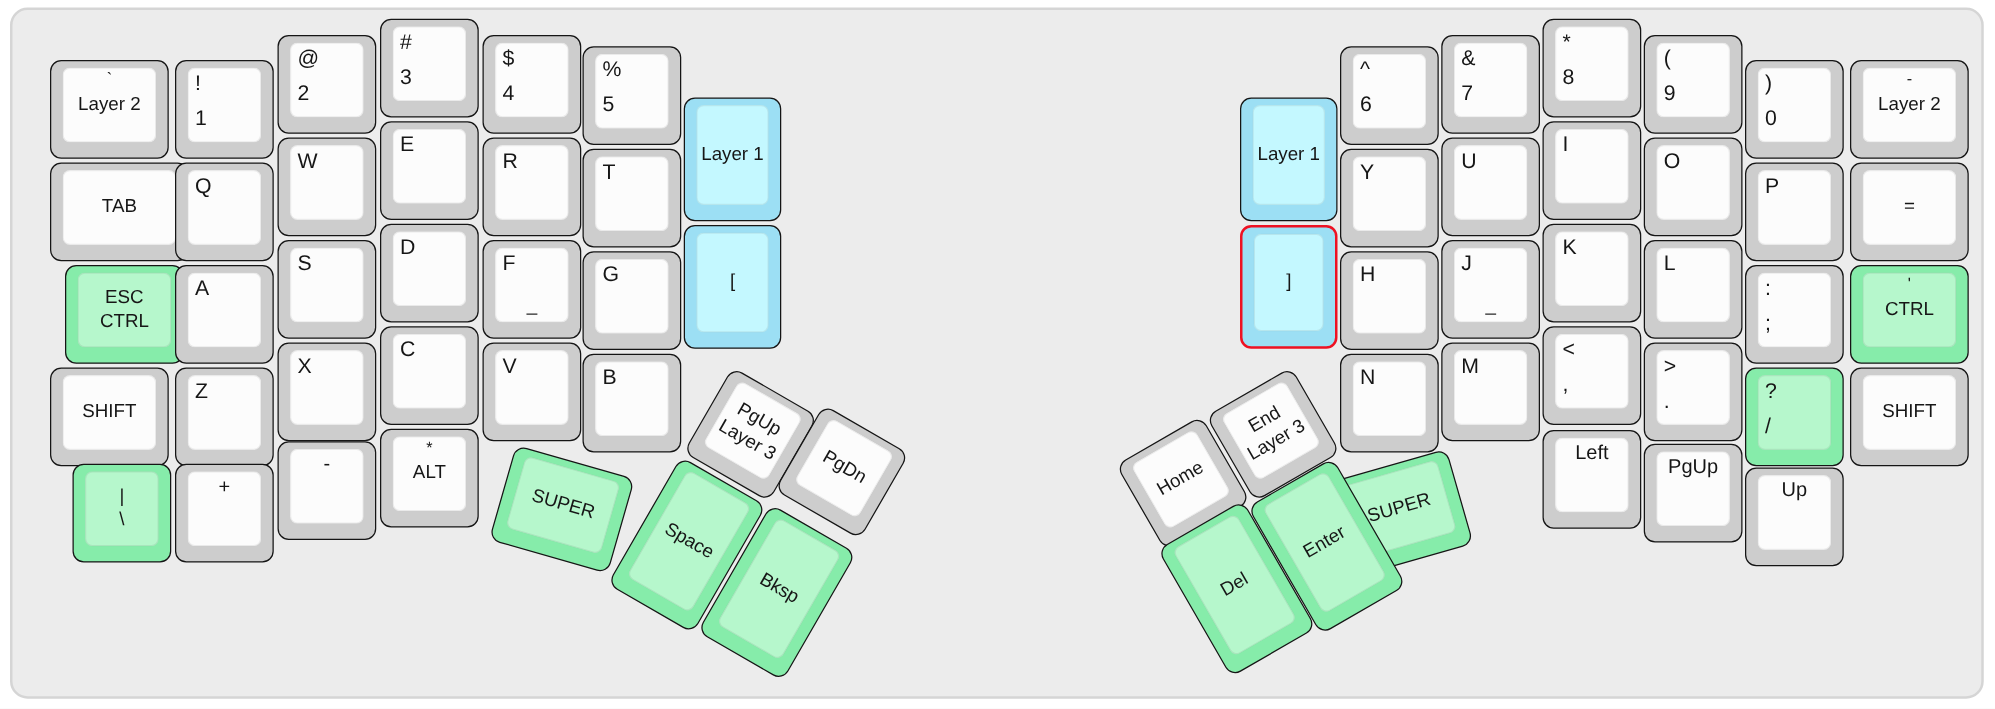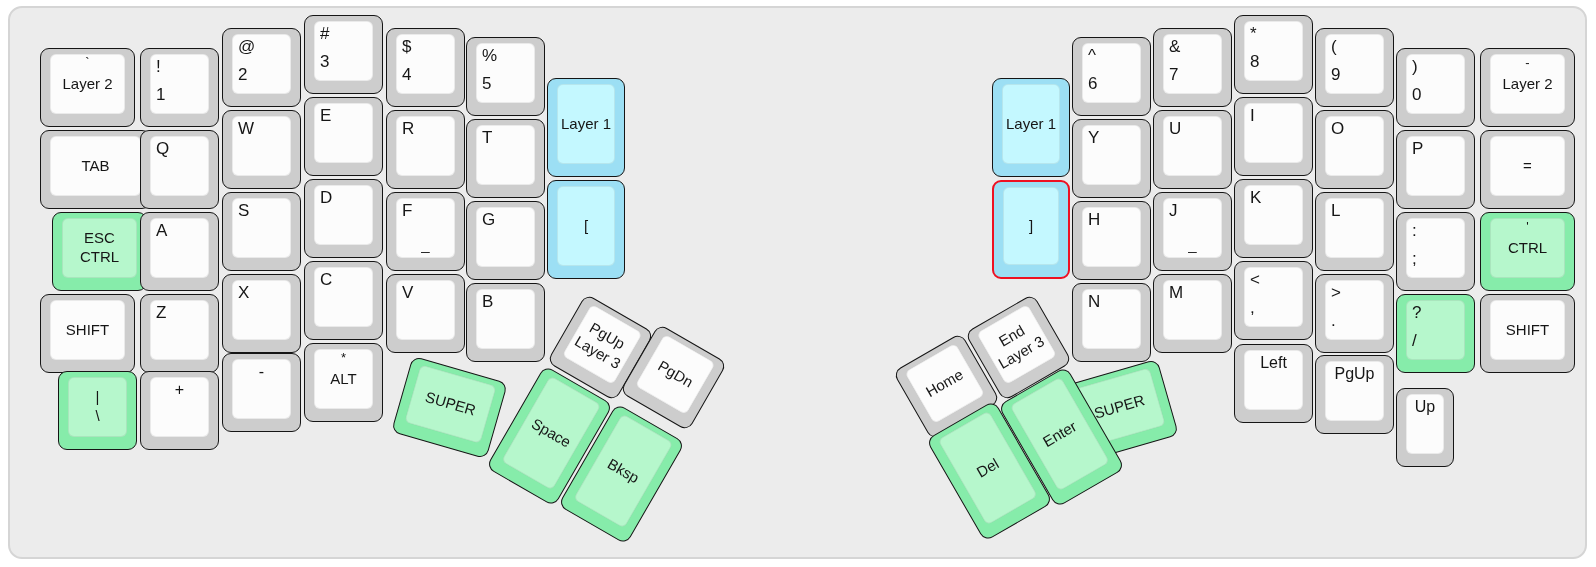--- a/index.html
+++ b/index.html
@@ -368,21 +368,21 @@
         <span class="lab pos-tl">:</span>
         <span class="lab pos-ml">;</span>
       </div>
     </div>
     <div class="key green" style="left: 1396px; top: 294px; width: 79px; height: 79px;">
       <div class="face">
         <span class="lab pos-tl">?</span>
         <span class="lab pos-ml">/</span>
       </div>
     </div>
-    <div class="key white" style="left: 1396px; top: 388px; width: 58px; height: 79px;">
+    <div class="key white" style="left: 1396px; top: 374px; width: 79px; height: 79px;">
       <div class="face">
         <span class="lab pos-tc">Up</span>
       </div>
     </div>
     <div class="key white" style="left: 1480px; top: 48px; width: 95px; height: 79px;">
       <div class="face">
         <span class="lab pos-tcs">-</span>
         <span class="lab pos-center">Layer 2</span>
       </div>
     </div>

